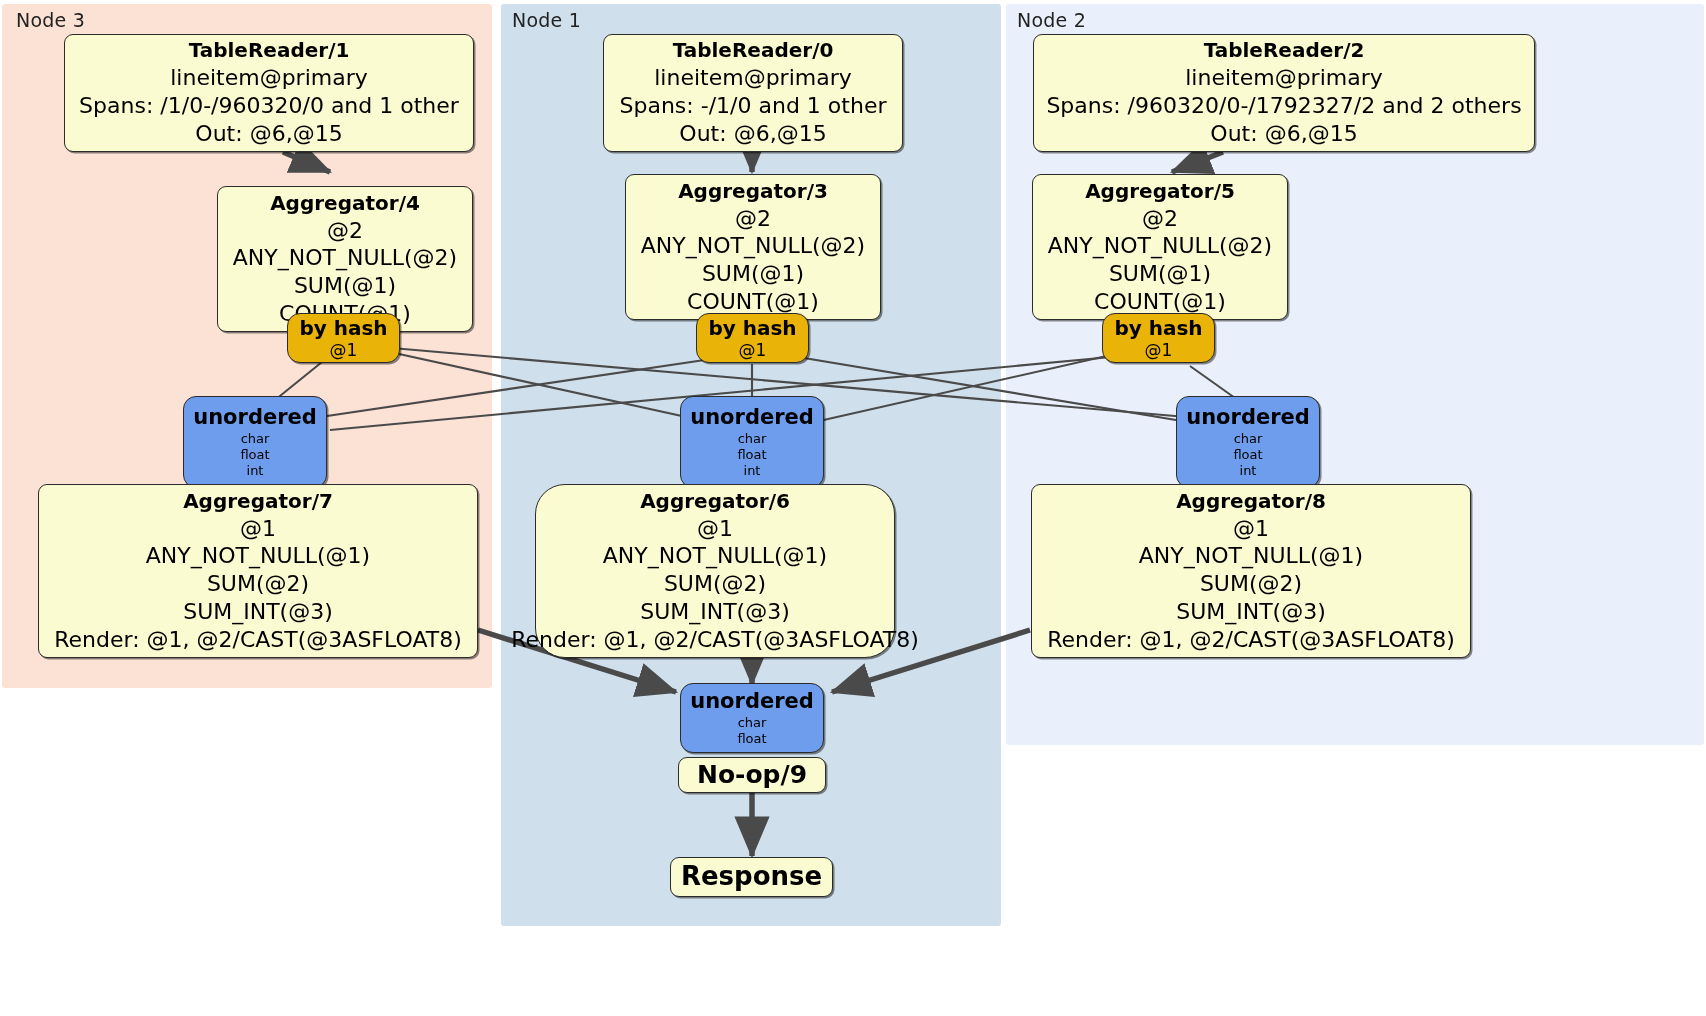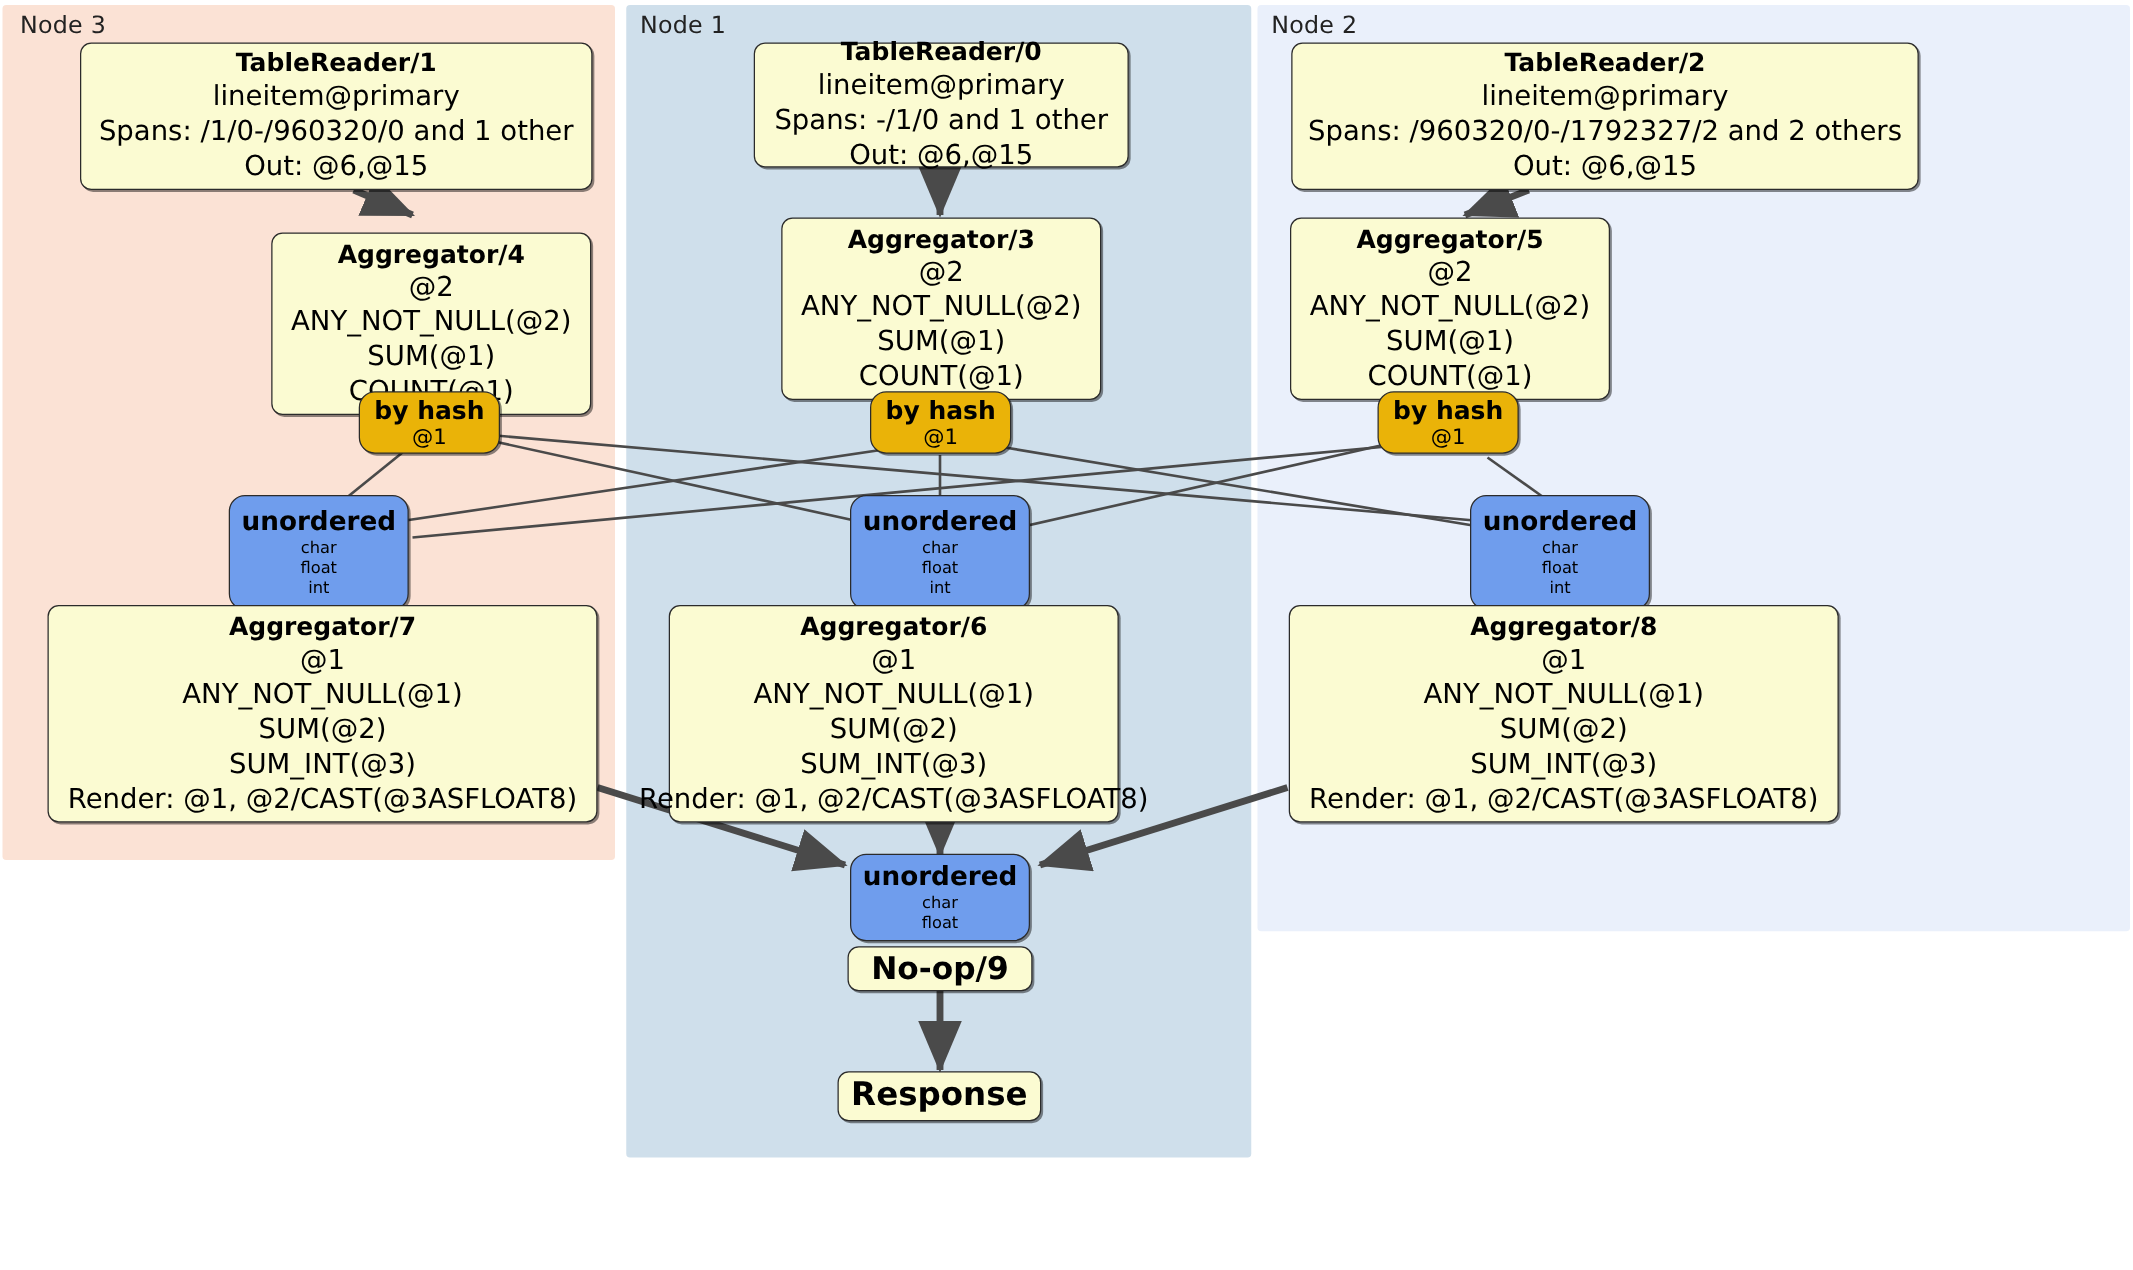--- a/index.html
+++ b/index.html
@@ -102,21 +102,21 @@
     </g>
   </svg>
 
   <div class="gbox proc" style="left:64px;top:34px;width:410px;height:118px;">
     <div class="ttl">TableReader/1</div>
     <div class="ln">lineitem@primary</div>
     <div class="ln">Spans: /1/0-/960320/0 and 1 other</div>
     <div class="ln">Out: @6,@15</div>
   </div>
 
-  <div class="gbox proc" style="left:603px;top:34px;width:300px;height:100px;justify-content:center;">
+  <div class="gbox proc" style="left:603px;top:34px;width:300px;height:118px;justify-content:center;">
     <div class="ttl">TableReader/0</div>
     <div class="ln">lineitem@primary</div>
     <div class="ln">Spans: -/1/0 and 1 other</div>
     <div class="ln">Out: @6,@15</div>
   </div>
 
   <div class="gbox proc" style="left:1033px;top:34px;width:502px;height:118px;">
     <div class="ttl">TableReader/2</div>
     <div class="ln">lineitem@primary</div>
     <div class="ln">Spans: /960320/0-/1792327/2 and 2 others</div>
@@ -185,21 +185,21 @@
 
   <div class="gbox proc" style="left:38px;top:484px;width:440px;height:174px;">
     <div class="ttl">Aggregator/7</div>
     <div class="ln">@1</div>
     <div class="ln">ANY_NOT_NULL(@1)</div>
     <div class="ln">SUM(@2)</div>
     <div class="ln">SUM_INT(@3)</div>
     <div class="ln">Render: @1, @2/CAST(@3ASFLOAT8)</div>
   </div>
 
-  <div class="gbox proc" style="left:535px;top:484px;width:360px;height:174px;">
+  <div class="gbox proc" style="left:535px;top:484px;width:360px;height:174px;border-radius:30px;">
     <div class="ttl">Aggregator/6</div>
     <div class="ln">@1</div>
     <div class="ln">ANY_NOT_NULL(@1)</div>
     <div class="ln">SUM(@2)</div>
     <div class="ln">SUM_INT(@3)</div>
     <div class="ln">Render: @1, @2/CAST(@3ASFLOAT8)</div>
   </div>
 
   <div class="gbox proc" style="left:1031px;top:484px;width:440px;height:174px;">
     <div class="ttl">Aggregator/8</div>

